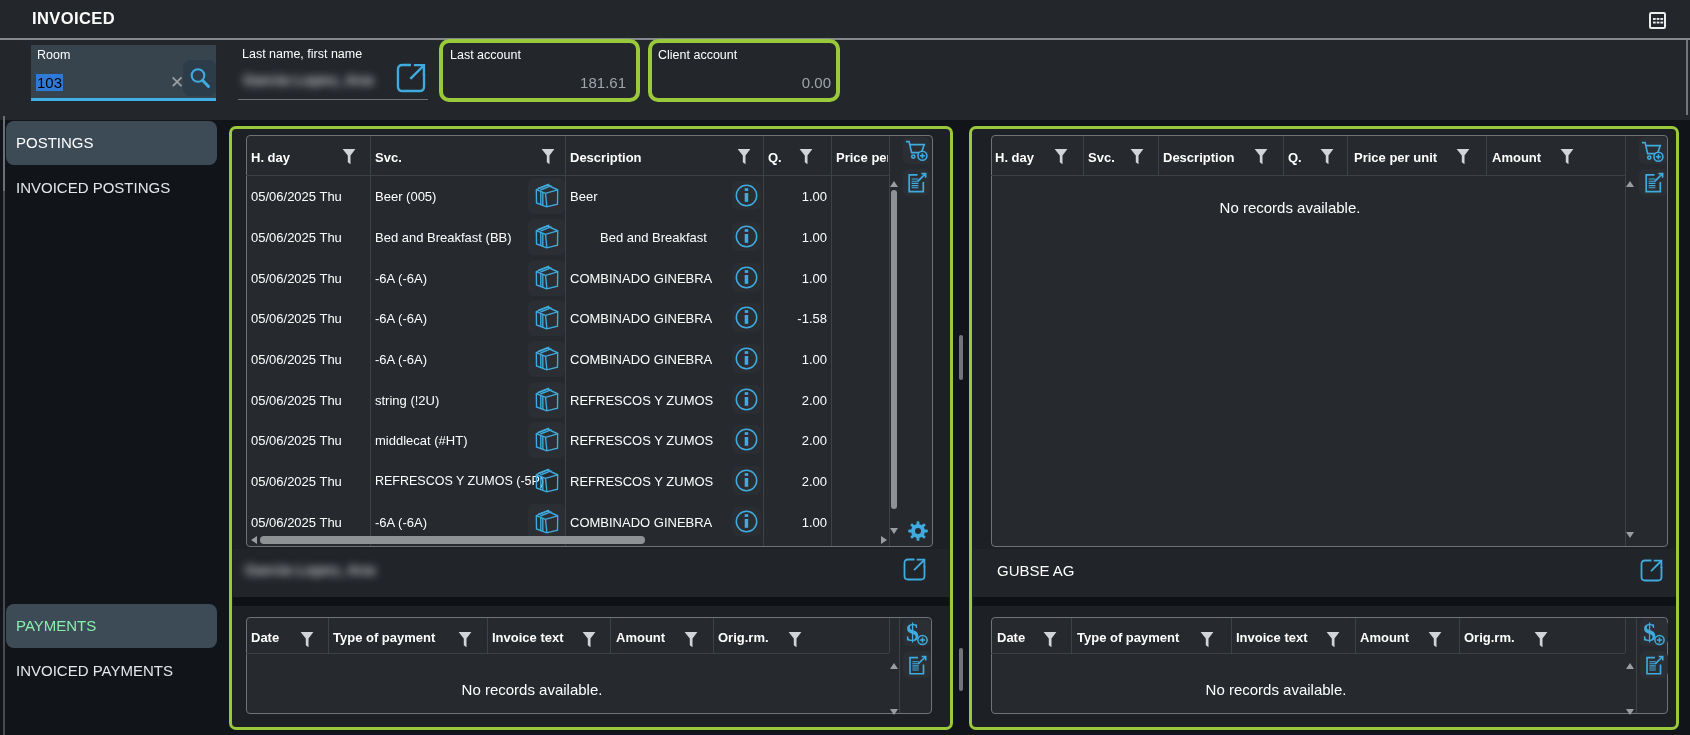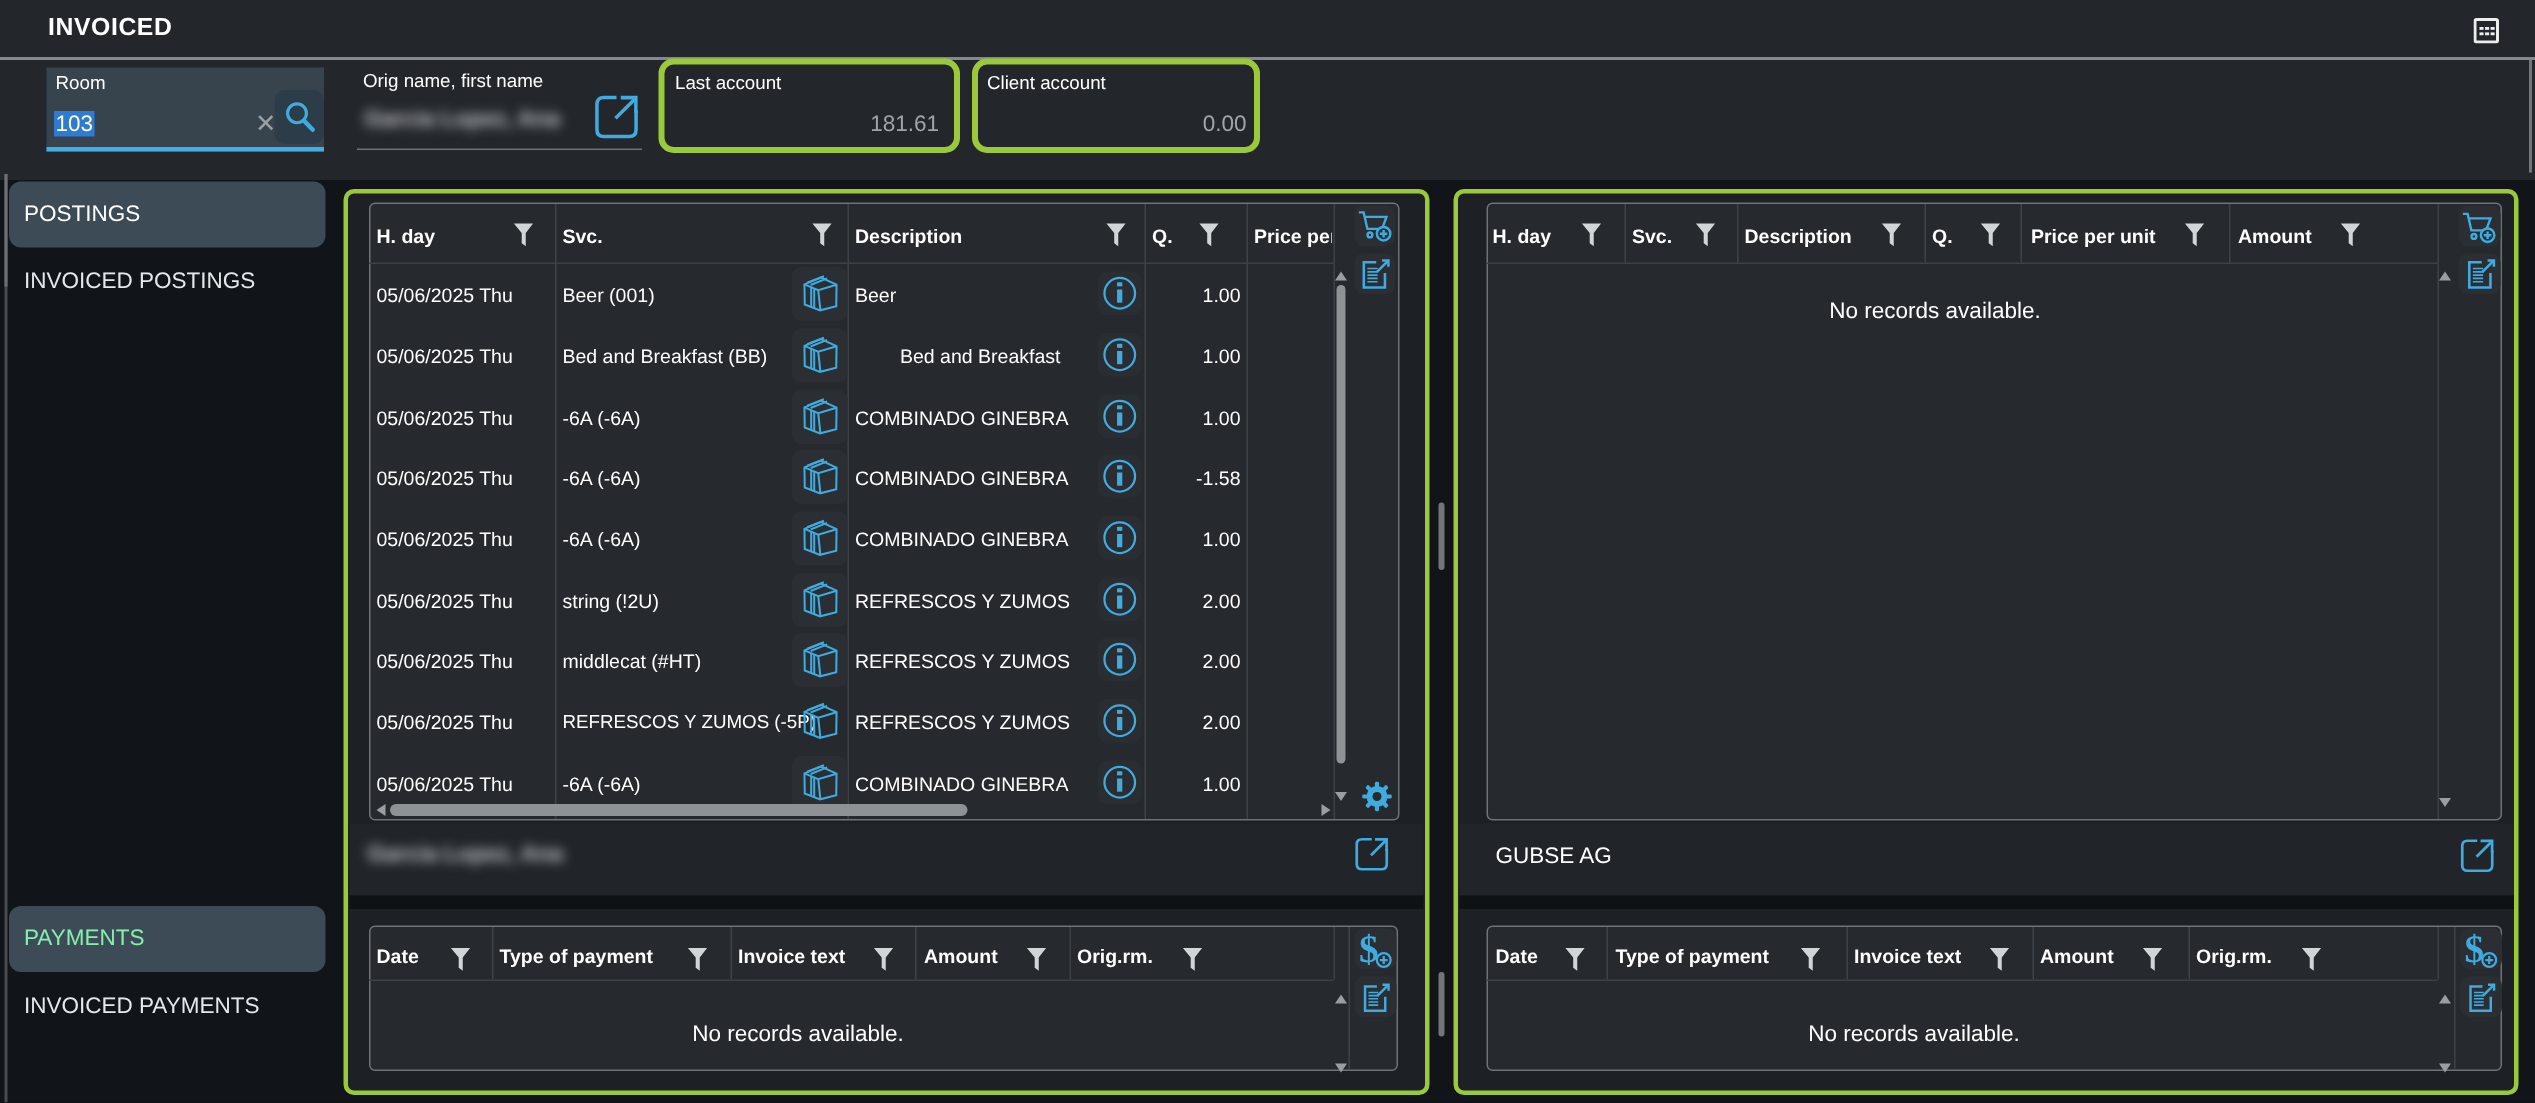--- a/index.html
+++ b/index.html
@@ -20,28 +20,28 @@
         <rect x="7.7" y="6" width="2.7" height="1.9"></rect>
         <rect x="11.4" y="6" width="2.7" height="1.9"></rect>
 <rect x="4" y="9.6" width="2.7" height="1.9"></rect>
         <rect x="7.7" y="9.6" width="2.7" height="1.9"></rect>
         <rect x="11.4" y="9.6" width="2.7" height="1.9"></rect>
       </g>
 </svg>
 <div class="abs" style="left:1686px;top:40px;width:2px;height:75px;background:#74777a"></div>
 <div class="abs" style="left:31px;top:45px;width:185px;height:56px;background:#37444e;border-bottom:3px solid #42b0e8"></div>
 <div class="abs lbl" style="left:37px;top:48px">Room</div>
-<div class="abs" style="left:36px;top:74px;font-size:15px;color:#fef9c3"><span style="background:#2d7bd6;padding:0 1px">103</span></div>
+<div class="abs" style="left:36px;top:74px;font-size:15px;color:#000000"><span style="background:#2d7bd6;padding:0 1px">103</span></div>
 <div class="abs" style="left:170px;top:72px;font-size:17px;color:#9aa0a4">✕</div>
 <div class="abs" style="left:183px;top:60px;width:33px;height:36px;background:#2c3c48;border-radius:7px"></div>
 <div class="abs" style="left:188px;top:66px"><svg width="24" height="25" viewBox="0 0 24 25" fill="none" stroke="#3fabdf">
         <circle cx="10" cy="9.5" r="6.3" stroke-width="2.1"></circle>
         <path d="M14.7 14.5 L20.5 20.5" stroke-width="3" stroke-linecap="round"></path>
       </svg></div>
-<div class="abs lbl" style="left:242px;top:47px">Orig name, first name</div>
+<div class="abs lbl" style="left:242px;top:47px">Last name, first name</div>
 <div class="abs" style="left:243px;top:71px;width:145px;height:18px;color:#c4c6c8;font-size:15px;font-weight:bold;filter:blur(4px);white-space:nowrap">Garcia Lopez, Ana</div>
 <div class="abs" style="left:238px;top:99px;width:190px;height:1px;background:#6f7478"></div>
 <svg class="abs" style="left:396px;top:63px" width="30" height="30" viewBox="0 0 23 23" fill="none" stroke="#3fabdf" stroke-width="1.8">
       <path d="M11.5 1.5 H5 Q1.5 1.5 1.5 5 V18 Q1.5 21.5 5 21.5 H18 Q21.5 21.5 21.5 18 V8"></path>
       <path d="M11 12.2 L21.2 2"></path>
       <path d="M13.7 1.6 H21.4 V9.3"></path>
     </svg>
 <div class="abs" style="left:439px;top:39px;width:201px;height:63px;border:4px solid #9aca3b;border-radius:10px"></div>
 <div class="abs lbl" style="left:450px;top:48px">Last account</div>
 <div class="abs" style="left:450px;top:74px;width:176px;text-align:right;font-size:15px;color:#9fa5a9">181.61</div>
@@ -77,21 +77,21 @@
 <div class="abs hdr" style="left:570px;top:150px">Description</div>
 <svg class="abs" style="left:737px;top:148px" width="14" height="17" viewBox="0 0 14 17">
       <path d="M0.6 1 L13.4 1 L8.5 7.4 L8.5 16.2 L5.8 14.2 L5.8 7.4 Z" fill="#d2d5d7"></path>
     </svg>
 <div class="abs hdr" style="left:768px;top:150px">Q.</div>
 <svg class="abs" style="left:799px;top:148px" width="14" height="17" viewBox="0 0 14 17">
       <path d="M0.6 1 L13.4 1 L8.5 7.4 L8.5 16.2 L5.8 14.2 L5.8 7.4 Z" fill="#d2d5d7"></path>
     </svg>
 <div class="abs hdr" style="left:836px;top:150px;width:52px;overflow:hidden;white-space:nowrap">Price per unit</div>
 <div class="abs cell" style="left:251px;top:189px">05/06/2025 Thu</div>
-<div class="abs cell" style="left:375px;top:189px">Beer (001)</div>
+<div class="abs cell" style="left:375px;top:189px">Beer (005)</div>
 <div class="abs" style="left:528px;top:178.325px;width:37px;height:36px;background:#2b2f34;border-radius:6px"></div>
     <svg class="abs" style="left:534px;top:183.325px" width="26" height="26" viewBox="0 0 26 26" fill="none" stroke="#3fabdf" stroke-width="1.35">
       <path d="M2.3 6.6 L13.3 2.1 L23.7 6.8 L23.5 21.2 L12.7 23.9 L2.5 20 Z"></path>
       <path d="M2.3 6.6 L11.5 10.4 L23.7 6.8"></path>
       <path d="M11.5 10.4 L12.9 23.7"></path>
       <path d="M4.1 5.5 L15.3 1.2 M6.4 7 L17.4 2.6"></path>
       <path d="M6.8 8.5 L6.8 21.5 M8.8 9.3 L8.8 22.3"></path>
     </svg>
 <div class="abs cell" style="left:570px;top:189px">Beer</div>
 <div class="abs" style="left:732px;top:181.325px;width:29px;height:29px;background:#2a2e33;border-radius:6px"></div>

